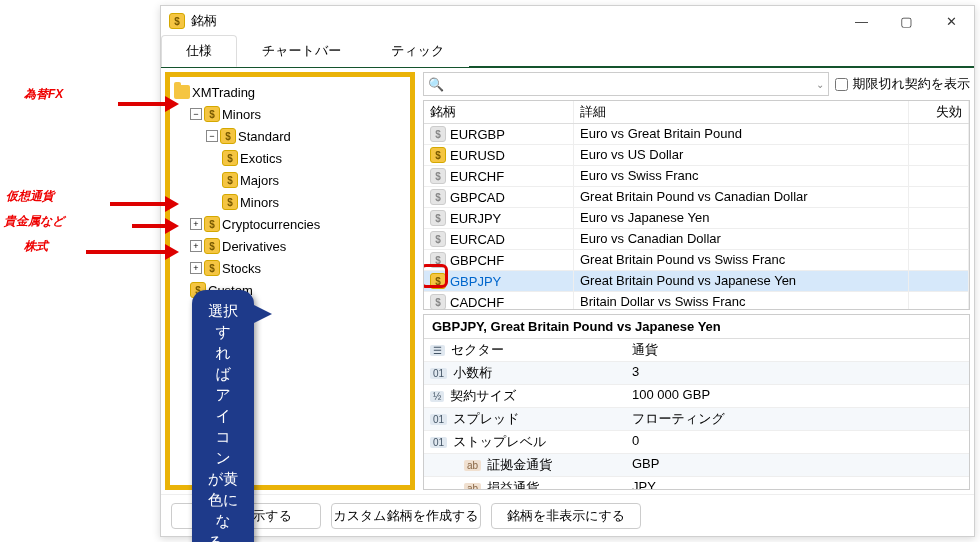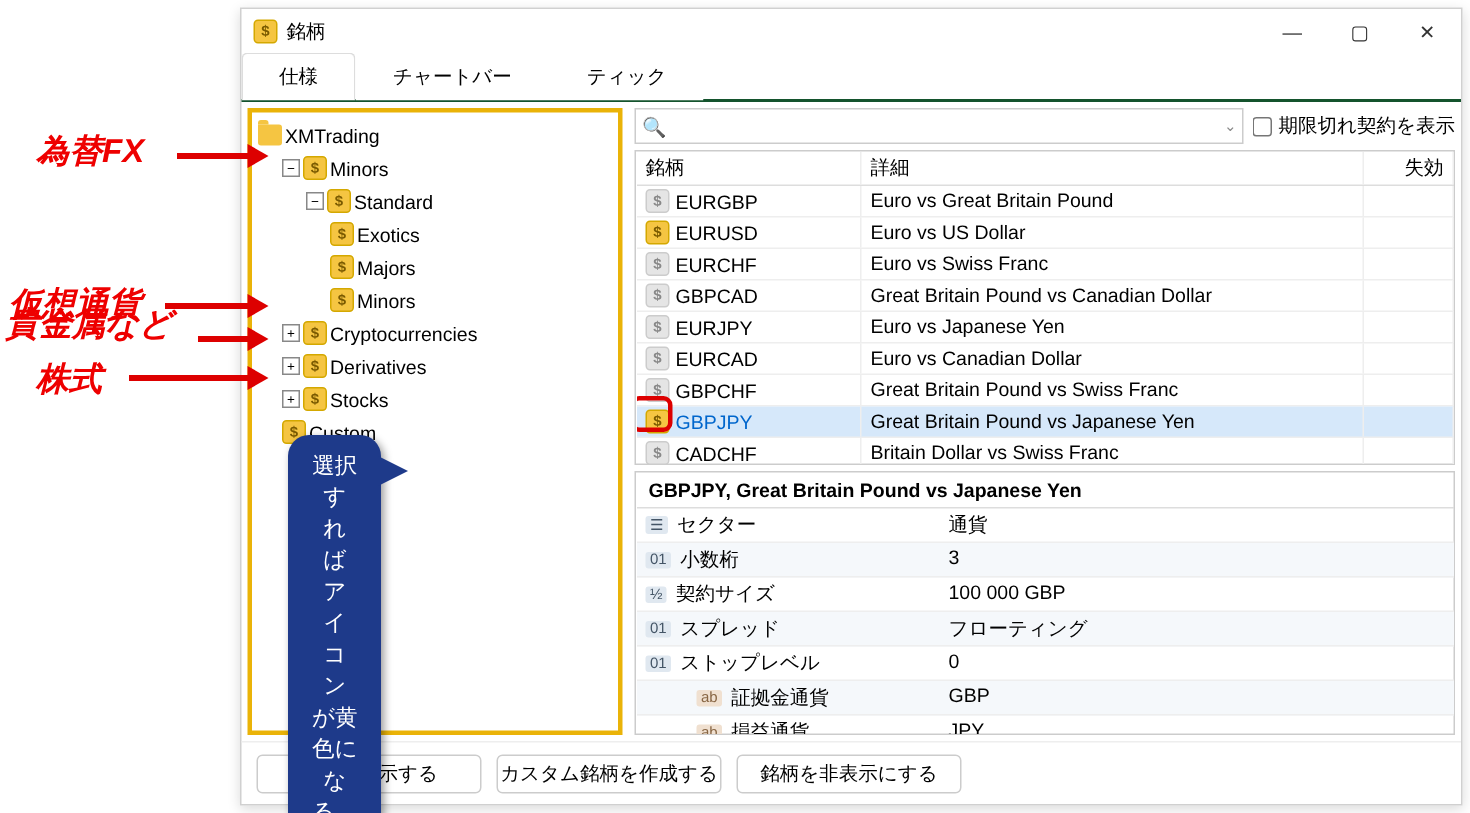--- a/index.html
+++ b/index.html
@@ -5,21 +5,21 @@
   * { box-sizing: border-box; margin: 0; padding: 0; font-family: "Segoe UI", Meiryo, sans-serif; }
   body { width: 980px; height: 542px; background: #fff; font-size: 13px; color: #000; position: relative; }
   .dialog { position: absolute; left: 160px; top: 5px; width: 815px; height: 532px; background: #fff; border: 1px solid #d0d0d0; box-shadow: 0 2px 8px rgba(0,0,0,0.15); }
   .titlebar { height: 30px; display: flex; align-items: center; padding-left: 8px; gap: 6px; }
   .titlebar .sysbtns { margin-left: auto; display: flex; }
   .sysbtn { width: 45px; height: 30px; display: flex; align-items: center; justify-content: center; color: #333; }
   .tabs { height: 32px; display: flex; align-items: flex-end; border-bottom: 2px solid #14532d; }
   .tab { padding: 6px 24px; border: 1px solid transparent; position: relative; top: 1px; border-radius: 4px 4px 0 0; background: #fff; }
   .tab.active { border-color: #ddd; border-bottom-color: #fff; }
   .body { display: flex; height: calc(100% - 62px - 42px); }
-  .tree-pane { width: 250px; border: 3px solid #eab308; margin: 4px; overflow: auto; padding: 4px; }
+  .tree-pane { width: 250px; border: 5px solid #eab308; margin: 4px; overflow: auto; padding: 4px; }
   .tree-node { display: flex; align-items: center; gap: 2px; height: 22px; white-space: nowrap; }
   .tree-children { padding-left: 16px; }
   .expander { width: 12px; height: 12px; border: 1px solid #888; display: inline-flex; align-items: center; justify-content: center; font-size: 9px; line-height: 1; background: #fff; cursor: pointer; }
   .folder-icon { width: 16px; height: 14px; background: #f5c542; border-radius: 0 2px 2px 2px; display: inline-block; position: relative; }
   .folder-icon:before { content:''; position:absolute; left:0; top:-3px; width:7px; height:3px; background:#f5c542; border-radius:2px 2px 0 0; }
   .badge { width: 16px; height: 16px; border-radius: 3px; display: inline-flex; align-items: center; justify-content: center; font-size: 10px; font-weight: bold; }
   .badge.gold { background: #f5c542; color: #7a5a00; border: 1px solid #d4a800; }
   .badge.gray { background: #e5e5e5; color: #888; border: 1px solid #ccc; }
   .right-pane { flex: 1; display: flex; flex-direction: column; margin: 4px; gap: 4px; }
   .search-row { display: flex; gap: 6px; align-items: center; }
@@ -43,21 +43,21 @@
   .detail-row:nth-child(even) { background: #f5f8fb; }
   .detail-label { width: 200px; padding: 2px 6px; display: flex; gap: 6px; align-items: center; }
   .detail-value { flex: 1; padding: 2px 8px; text-align: left; }
   .tag { font-size: 10px; background: #e0e8f0; padding: 0 3px; border-radius: 2px; color: #456; }
   .tag.ab { background: #f0e0d0; color: #864; margin-left: 34px; }
   .footer { height: 42px; display: flex; align-items: center; padding: 0 10px; gap: 10px; border-top: 1px solid #eee; }
   .btn { min-width: 150px; height: 26px; border: 1px solid #ccc; border-radius: 4px; background: #fff; display: flex; align-items: center; justify-content: center; cursor: pointer; }
   .btn.ok { min-width: 100px; margin-left: auto; }
   .btn.hl { box-shadow: 0 0 0 3px #d00; border-radius: 6px; }
   .annotations { position: absolute; left: 0; top: 0; pointer-events: none; }
-  .anno { position: absolute; color: #e00; font-weight: bold; font-size: 22px; font-style: italic; font-family: "MS PGothic", sans-serif; white-space: nowrap; }
+  .anno { position: absolute; color: #e00; font-weight: bold; font-size: 12px; font-style: italic; font-family: "MS PGothic", sans-serif; white-space: nowrap; }
   .arrow { position: absolute; height: 8px; }
   .arrow:after { content:''; position:absolute; right:-1px; top:-4px; border-left:14px solid #d00; border-top:8px solid transparent; border-bottom:8px solid transparent; }
   .arrow .shaft { position:absolute; left:0; right:10px; top:2px; height:4px; background:#d00; }
   .callout { position: absolute; background: #1e3a8a; color: #fff; border-radius: 14px; padding: 10px 16px; font-size: 15px; line-height: 1.4; text-align: center; box-shadow: 2px 2px 6px rgba(0,0,0,0.4); }
   .callout:after { content:''; position:absolute; right:-18px; top:14px; border-left:20px solid #1e3a8a; border-top:10px solid transparent; border-bottom:10px solid transparent; }
   .chevron { font-size: 10px; color: #888; margin-left: auto; }
 </style>
 </head>
 <body>
 
@@ -291,21 +291,21 @@
   <div class="anno" style="left:24px; top:86px;">為替FX</div>
   <div class="arrow" style="left:118px; top:100px; width:60px;">
       <div class="shaft"></div>
     </div>
 
   <div class="anno" style="left:6px; top:188px;">仮想通貨</div>
   <div class="arrow" style="left:110px; top:200px; width:68px;">
       <div class="shaft"></div>
     </div>
 
-  <div class="anno" style="left:4px; top:201px;font-style:italic;">貴金属など</div>
+  <div class="anno" style="left:4px; top:213px;font-style:italic;">貴金属など</div>
   <div class="arrow" style="left:132px; top:222px; width:46px;">
       <div class="shaft"></div>
     </div>
 
   <div class="anno" style="left:24px; top:238px;">株式</div>
   <div class="arrow" style="left:86px; top:248px; width:92px;">
       <div class="shaft"></div>
     </div>
 
   <div class="callout" style="left:192px; top:290px;">

